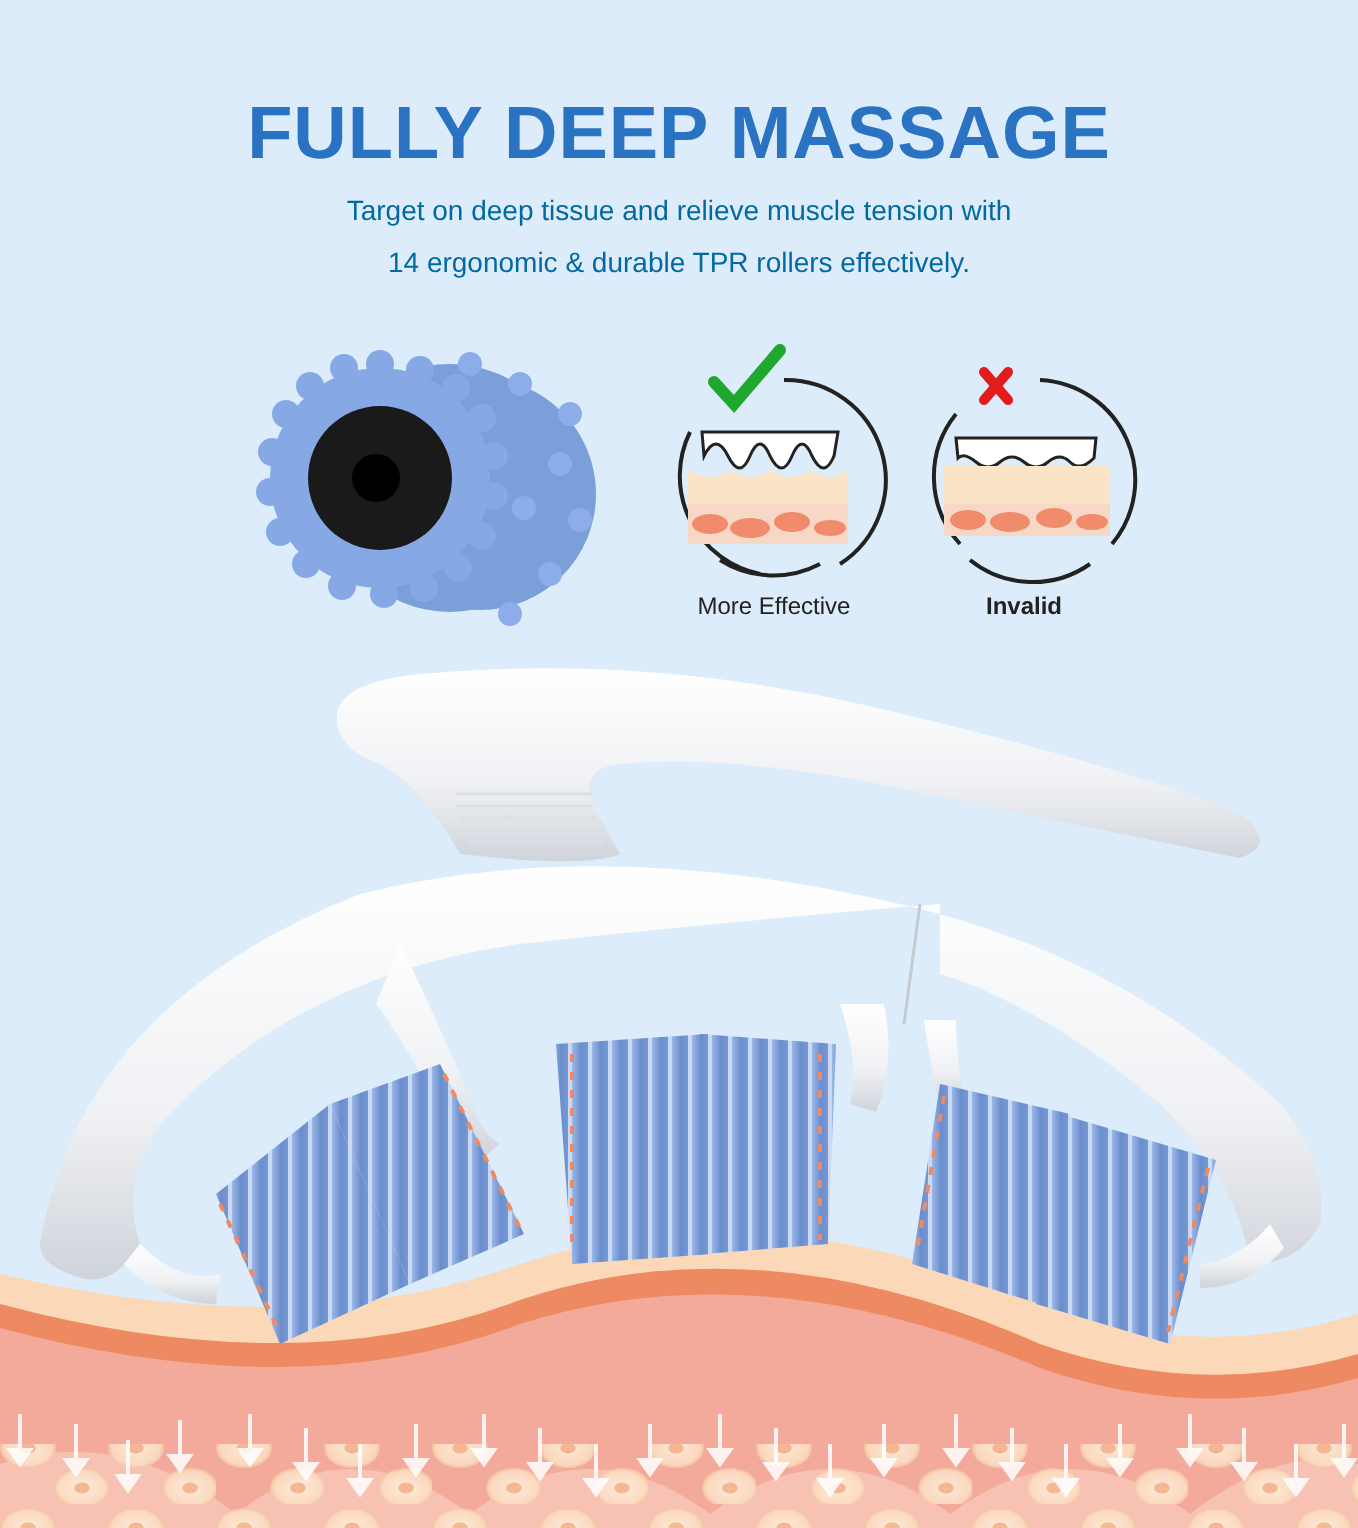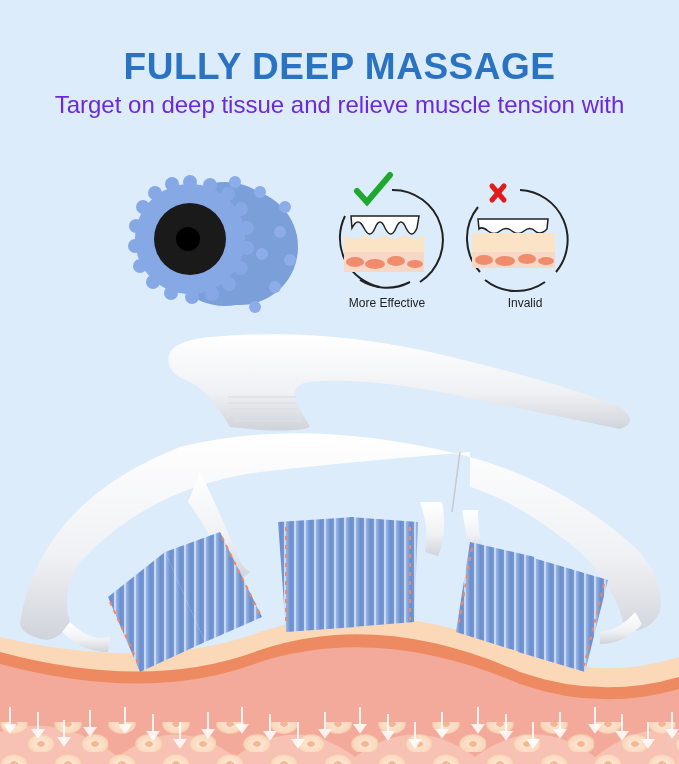--- a/index.html
+++ b/index.html
@@ -10,39 +10,40 @@
     position: relative;
   }
   .page { position: absolute; inset: 0; width: 679px; height: 764px; margin-top: 32px; }
   .title {
     position: absolute; left: 0; right: 0; top: 14px;
     text-align: center; font-weight: bold; font-size: 37px;
     color: #2a72c2; letter-spacing: 0.5px; margin: 0;
   }
   .subtitle {
     position: absolute; left: 0; right: 0; top: 60px;
-    text-align: center; font-size: 24px; line-height: 26px; color: #6d28d9; margin: 0;
+    text-align: center; font-size: 14px; line-height: 26px; color: #0369a1; margin: 0;
   }
   .subtitle span { display: block; }
   .compare-label {
     position: absolute; top: 264px; font-size: 12px; color: #222;
     text-align: center;
   }
   #label-effective { left: 322px; width: 130px; }
-  #label-invalid { left: 467px; width: 116px; }
+  #label-invalid { left: 454px; width: 116px; font-weight: bold; }
   svg.layer { position: absolute; left: 0; top: 0; }
 </style>
 </head>
 <body>
 
 <div class="page">
 
   <h1 class="title">FULLY DEEP MASSAGE</h1>
   <p class="subtitle">
     <span>Target on deep tissue and relieve muscle tension with</span>
+    <span>14 ergonomic &amp; durable TPR rollers effectively.</span>
   </p>
 
   <svg class="layer" width="679" height="764">
     <g>
 
       <g fill="#7b9fd9">
         <circle cx="240" cy="215" r="58"></circle>
         <circle cx="225" cy="212" r="62"></circle>
       </g>
       <g fill="#8cadea">

